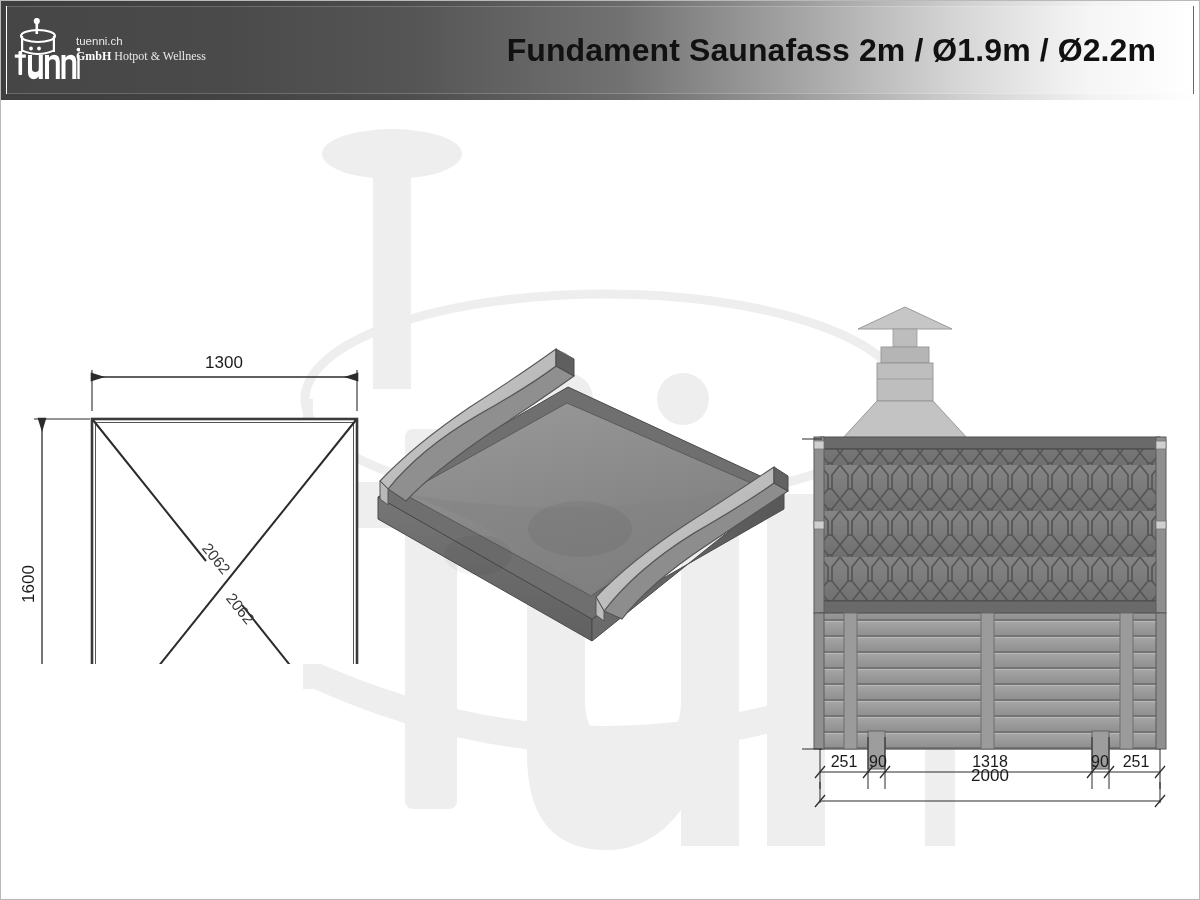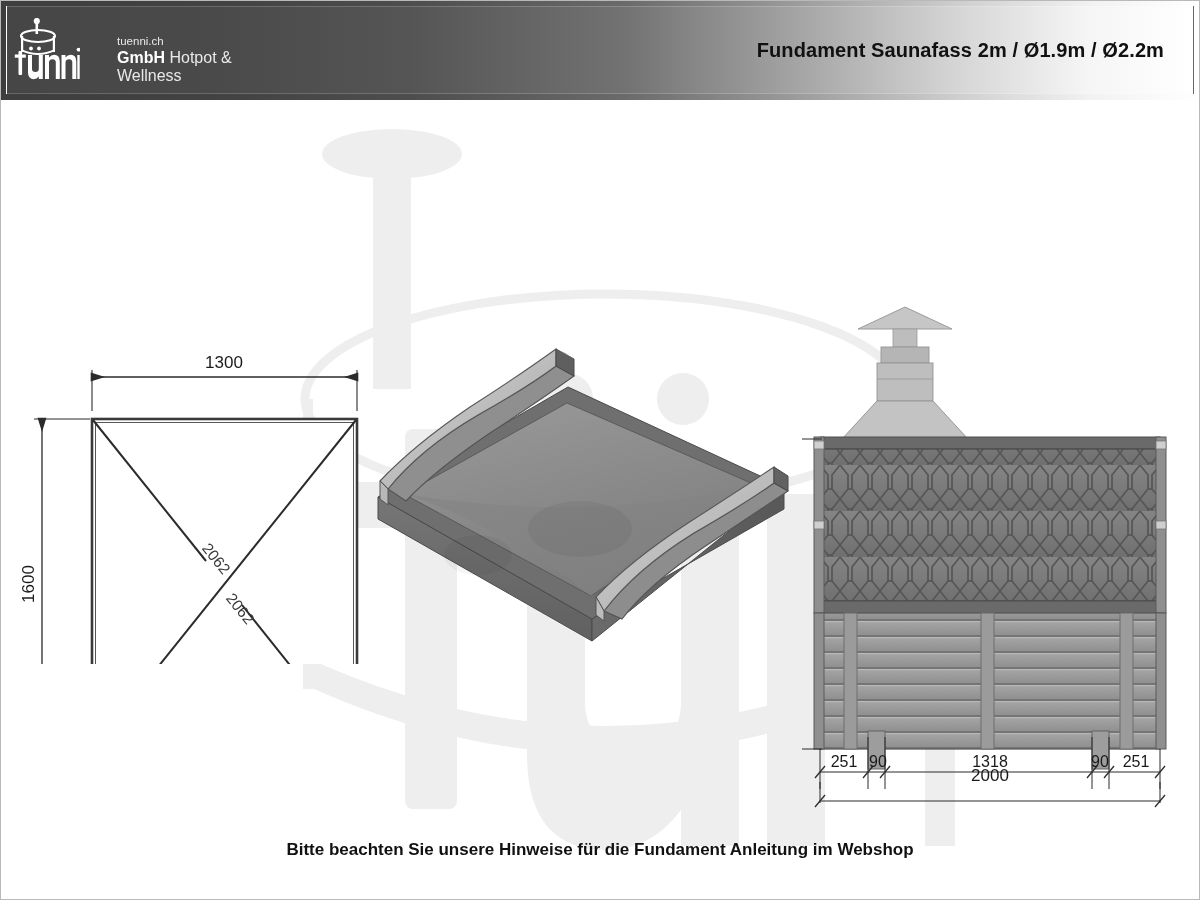--- a/index.html
+++ b/index.html
@@ -16,30 +16,30 @@
   #header{
     position:absolute;left:0;top:0;width:1200px;height:100px;
     background:linear-gradient(90deg,#3e3e3e 0%,#424242 18%,#4d4d4d 34%,#6a6a6a 52%,#9a9a9a 66%,#cfcfcf 80%,#f2f2f2 91%,#ffffff 100%);
   }
   #header-inner{
     position:absolute;left:6px;top:6px;width:1188px;height:88px;
     background:linear-gradient(90deg,#464646 0%,#4a4a4a 18%,#555555 34%,#727272 52%,#a2a2a2 66%,#d5d5d5 80%,#f5f5f5 91%,#ffffff 100%);
     border:1px solid rgba(255,255,255,.18);box-sizing:border-box;
   }
   #header-title{
-    position:absolute;right:36px;top:50%;transform:translateY(-50%);
-    font-size:20px;font-weight:bold;color:#111;letter-spacing:.1px;
+    position:absolute;right:44px;top:50%;transform:translateY(-50%);
+    font-size:32px;font-weight:bold;color:#111;letter-spacing:.1px;
     white-space:nowrap;
   }
   
   #logo{position:absolute;left:14px;top:18px;width:260px;height:66px;}
   #logo-mark{position:absolute;left:0;top:0;width:66px;height:64px;}
-  #logo-text{position:absolute;left:62px;top:17px;line-height:1.18;margin-left:41px;}
+  #logo-text{position:absolute;left:62px;top:17px;line-height:1.18;}
   #logo-line1{font-size:11.5px;color:#e9e9e9;}
-  #logo-line2{font-size:16px;color:#e9e9e9;}
+  #logo-line2{font-size:12px;color:#e9e9e9;font-family:Liberation Serif, serif;}
   #logo-line2 b{font-weight:bold;color:#ffffff;}
 
   
   #canvas{position:absolute;left:0;top:104px;width:1200px;height:800px;}
   #watermark{position:absolute;left:255px;top:-5px;width:700px;height:760px;opacity:1;}
   .dwg{position:absolute;}
   #plan{left:10px;top:140px;width:380px;height:420px;}
   #iso{left:360px;top:215px;width:440px;height:330px;}
   #elev{left:800px;top:85px;width:395px;height:600px;}
 
@@ -323,16 +323,15 @@
       <g stroke="#2b2b2b" stroke-width="1.3">
         <line x1="15" y1="18" x2="25" y2="6"></line>
         <line x1="355" y1="18" x2="365" y2="6"></line>
       </g>
       <line x1="20" y1="0" x2="20" y2="14" stroke="#2b2b2b" stroke-width="1"></line>
       <line x1="360" y1="0" x2="360" y2="14" stroke="#2b2b2b" stroke-width="1"></line>
     </svg>
 
   </div>
 
-  <div id="footer-note">Bitte beachten Sie unsere Hinweise für die Fundament Anleitung im Webshop</div>
 
   <div id="page-border"></div>
 </div>
 
 </body></html>

